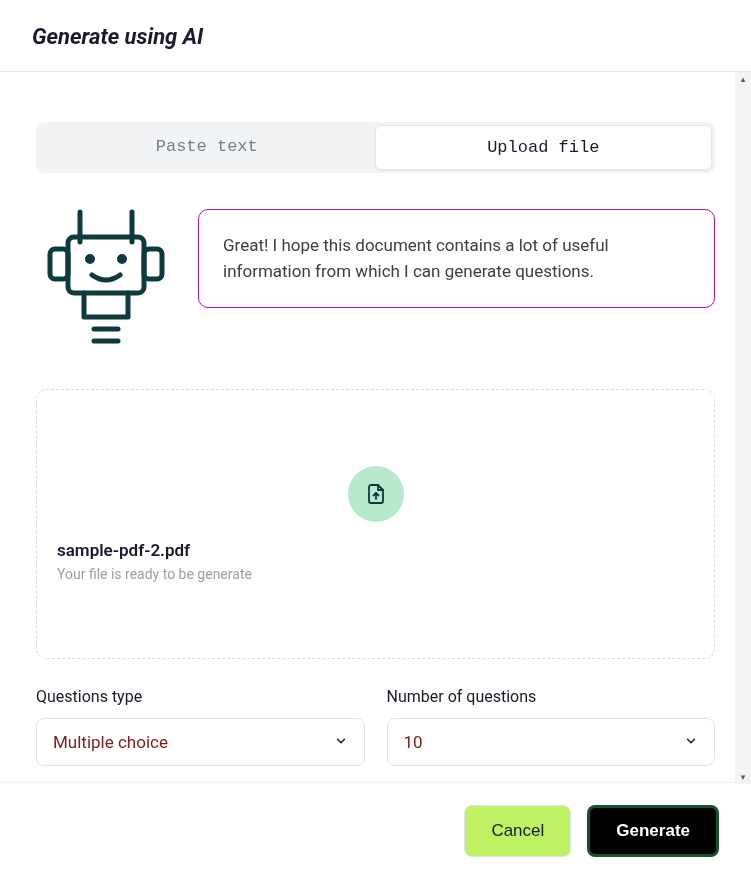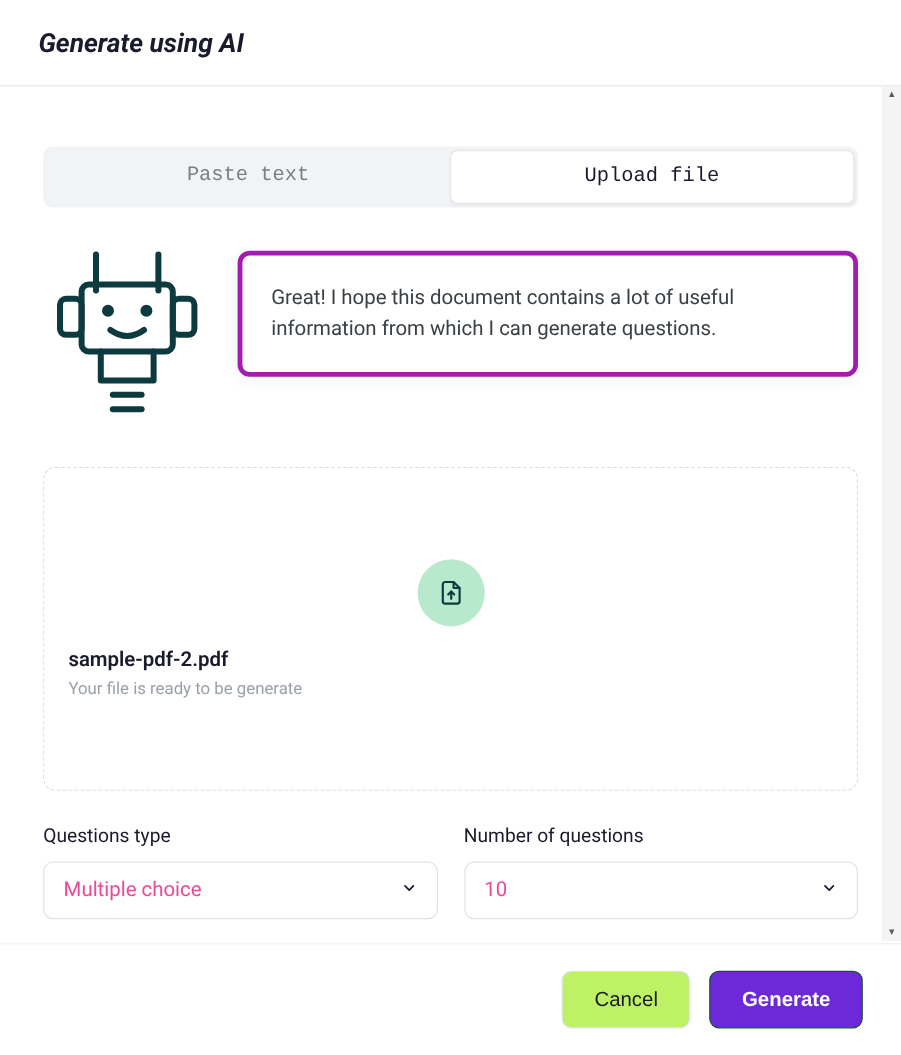--- a/index.html
+++ b/index.html
@@ -86,21 +86,21 @@
       margin-bottom: 36px;
     }
     .robot-svg {
       width: 140px;
       height: 140px;
       flex-shrink: 0;
     }
     .speech-bubble {
       flex: 1;
       background: #fff;
-      border: 4px solid #a21caf;
+      border: 1px solid #a21caf;
       border-radius: 10px;
       padding: 22px 24px;
       font-size: 17px;
       line-height: 1.55;
       color: #3b4046;
       box-shadow: 0 4px 12px rgba(0,0,0,0.04);
       position: relative;
     }
     .dropzone {
       border: 1px dashed #d8dde3;
@@ -140,21 +140,21 @@
       color: #1a1a2e;
       margin-bottom: 12px;
       display: block;
     }
     .select {
       width: 100%;
       border: 1px solid #dfe3e8;
       border-radius: 8px;
       padding: 13px 16px;
       font-size: 17px;
-      color: #ec4899;
+      color: #7f1d1d;
       background: #fff;
       display: flex;
       justify-content: space-between;
       align-items: center;
       cursor: pointer;
     }
     .chevron {
       width: 14px;
       height: 14px;
     }
@@ -172,22 +172,22 @@
       border-radius: 8px;
       cursor: pointer;
       font-weight: 500;
     }
     .btn-secondary {
       background: #bef264;
       border: 1px solid #dfe3e8;
       color: #1a1a2e;
     }
     .btn-primary {
-      background: #6d28d9;
-      border: 1px solid #14532d;
+      background: #000000;
+      border: 3px solid #14532d;
       color: #fff;
       font-weight: 600;
     }
   </style>
 </head>
 <body>
 
 <div class="modal">
 
   <div class="modal-header">

